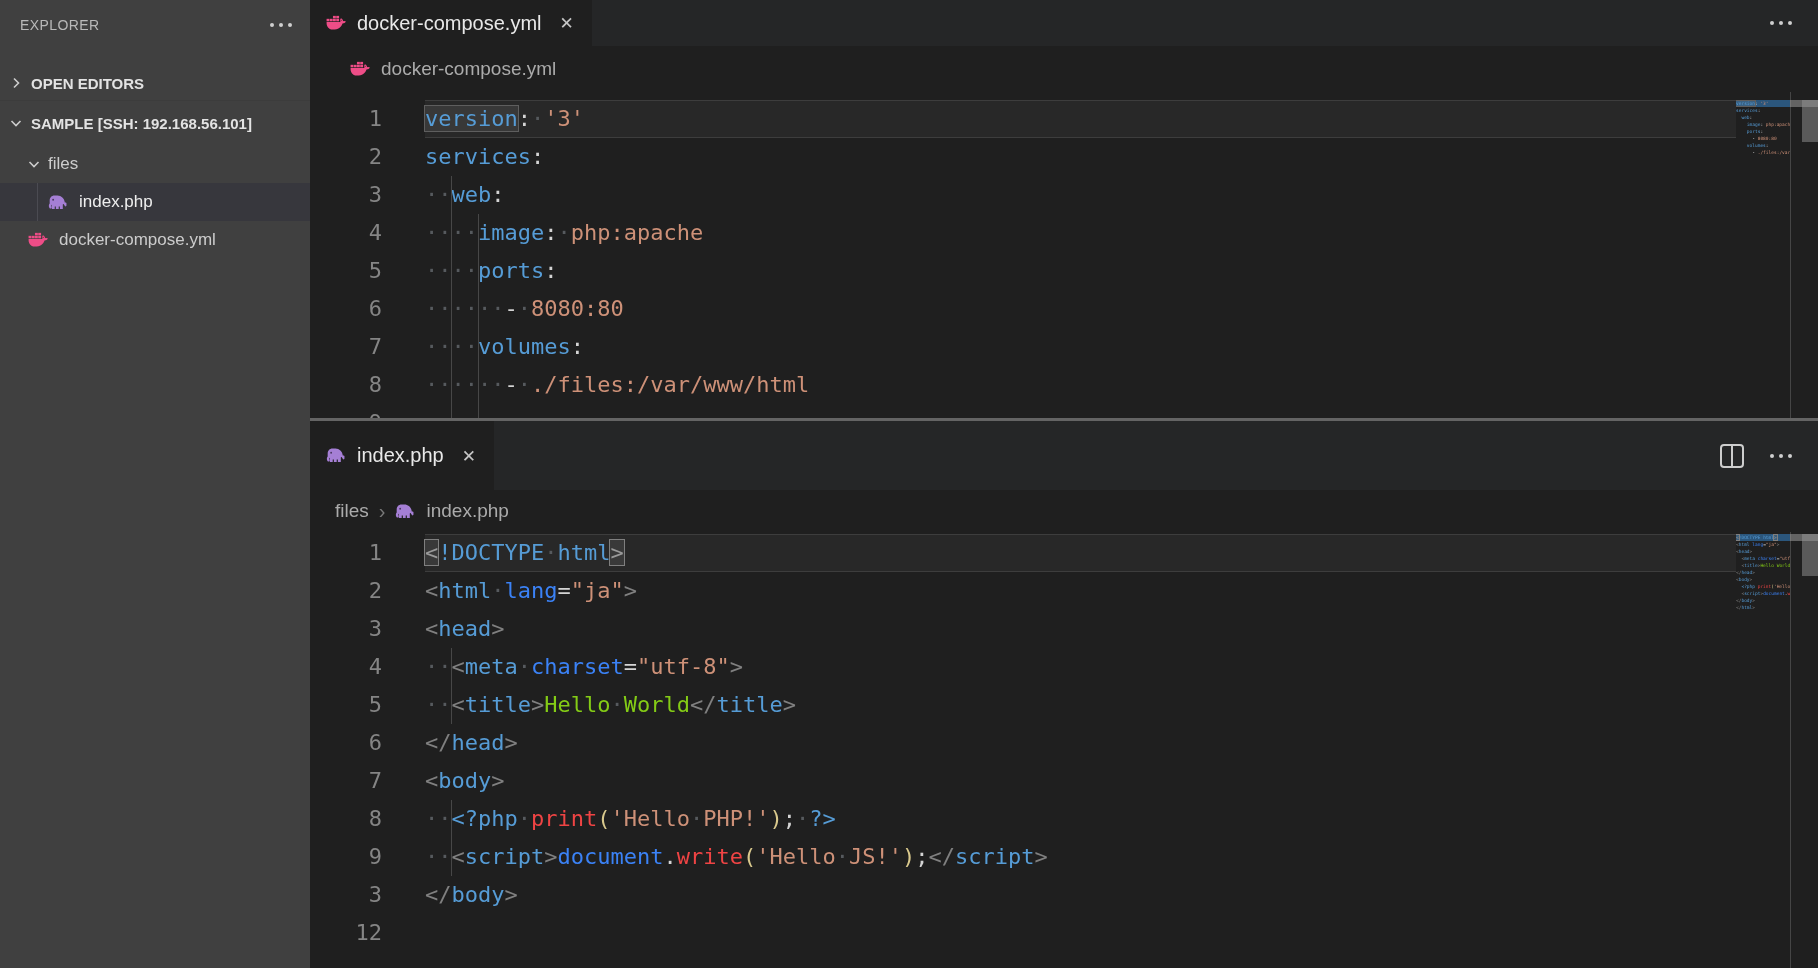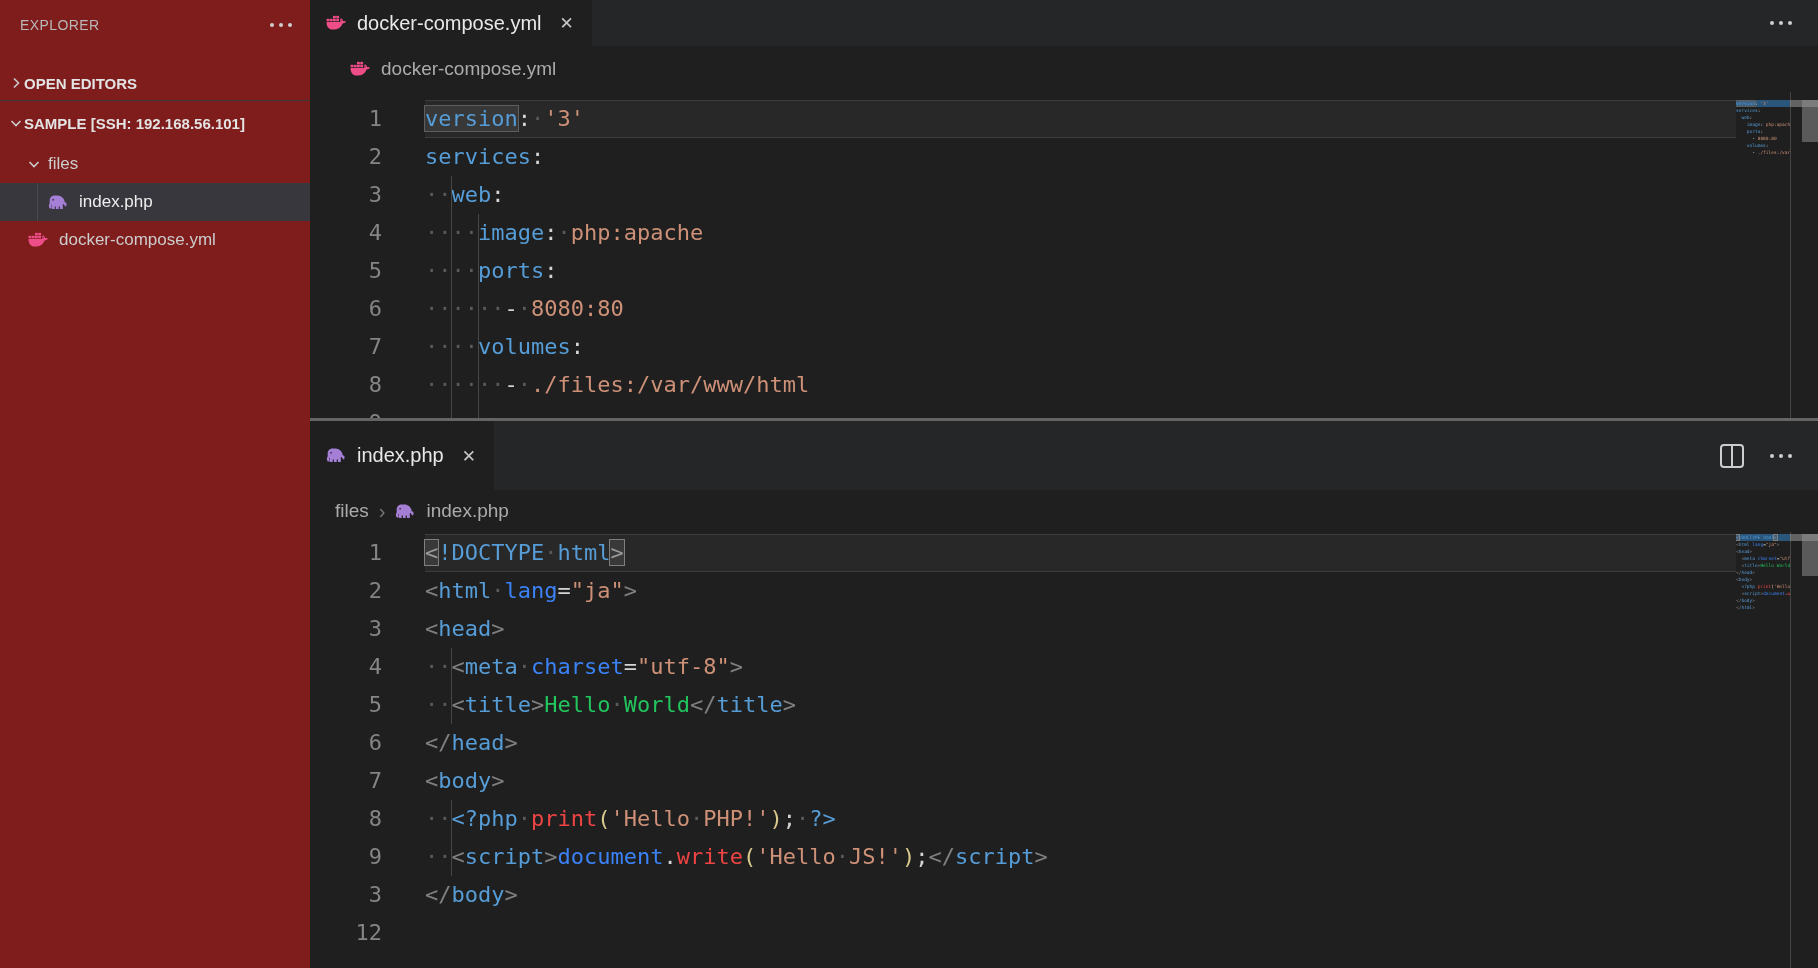--- a/index.html
+++ b/index.html
@@ -1,26 +1,26 @@
 <!DOCTYPE html>
 <html><head>
 <meta charset="utf-8">
 <style>
   * { margin:0; padding:0; box-sizing:border-box; }
   html,body { width:1818px; height:968px; overflow:hidden; background:#1f1f1f; }
   .app { display:flex; width:1818px; height:968px; background:#1f1f1f;
          font-family:"Liberation Sans", sans-serif; -webkit-font-smoothing:antialiased; }
 
   
-  .sidebar { width:310px; flex:none; background:#7f1d1d; color:#cccccc; position:relative;text-align:right; }
+  .sidebar { width:310px; flex:none; background:#404040; color:#cccccc; position:relative;text-align:right; }
   .sb-header { height:50px; display:flex; align-items:center; padding:0 18px 0 20px; }
   .sb-title { font-size:14px; color:#b9b9b9; letter-spacing:0.4px; }
   .dots3 { margin-left:auto; display:flex; gap:5px; align-items:center; cursor:pointer; }
   .dots3 i { width:4px; height:4px; border-radius:50%; background:#cfcfcf; display:block; }
-  .sect { display:flex; align-items:center; font-weight:700; color:#e3e3e3;
+  .sect { display:flex; align-items:center; gap:7px; font-weight:700; color:#e3e3e3;
           font-size:15px; padding-left:8px; }
   .sect.open-editors { height:34px; margin-top:16px; }
   .sb-divider { height:1px; background:#3c3c3c; }
   .sect.workspace { height:44px; }
   .chev { width:16px; height:16px; flex:none; }
   .chev svg { display:block; }
   .chev.down svg { transform:rotate(90deg); }
   .trow { height:38px; display:flex; align-items:center; font-size:17px; color:#cccccc;
           position:relative; cursor:pointer; }
   .trow.folder { padding-left:26px; gap:6px; }
@@ -69,21 +69,21 @@
   .ln { width:72px; flex:none; text-align:right; color:#858585; user-select:none; }
   .lc { margin-left:43px; flex:1; white-space:pre; position:relative; }
   .cl.current .lc { background:rgba(255,255,255,0.045);
                     box-shadow: inset 0 1px 0 rgba(255,255,255,0.10), inset 0 -1px 0 rgba(255,255,255,0.10); }
 
   .t-ws   { color:#565a5e; }
   .t-key, .t-tag, .t-php { color:#569cd6; }
   .t-pun  { color:#d4d4d4; }
   .t-str  { color:#ce9178; }
   .t-attr { color:#3b82f6; }
-  .t-txt  { color:#22c55e;margin-top:32px; }
+  .t-txt  { color:#84cc16;margin-top:32px; }
   .t-fn   { color:#ef4444; }
   .t-par  { color:#d9c98d; }
   .t-brk  { color:#808080; }
   .t-hl   { outline:1px solid #5e5e5e; background:rgba(173,173,173,0.12); }
   .t-bbx  { color:#9a9a9a; outline:1px solid #7f7f7f; background:rgba(120,120,120,0.22); }
 
   .guide { position:absolute; width:1px; background:#474747; }
 
   .minimap { position:absolute; right:28px; width:54px; overflow:hidden;
              font-size:4.5px; line-height:7px; }

